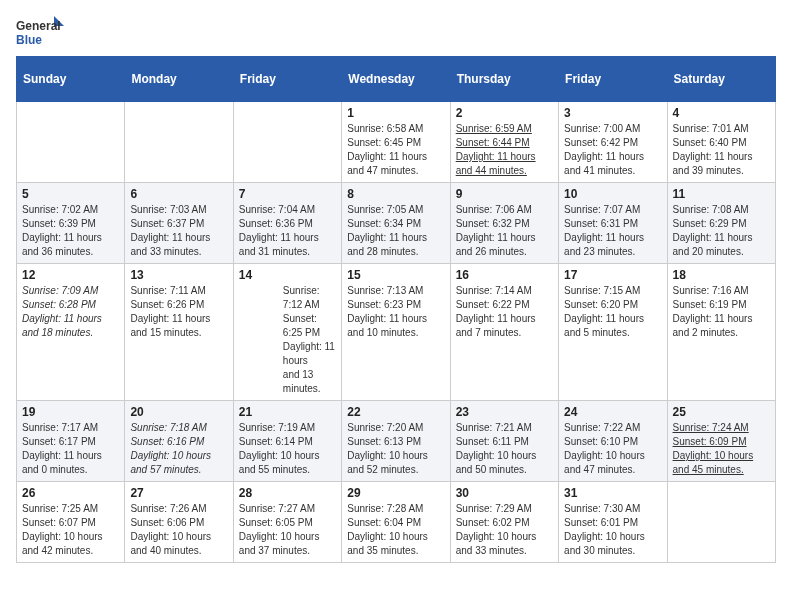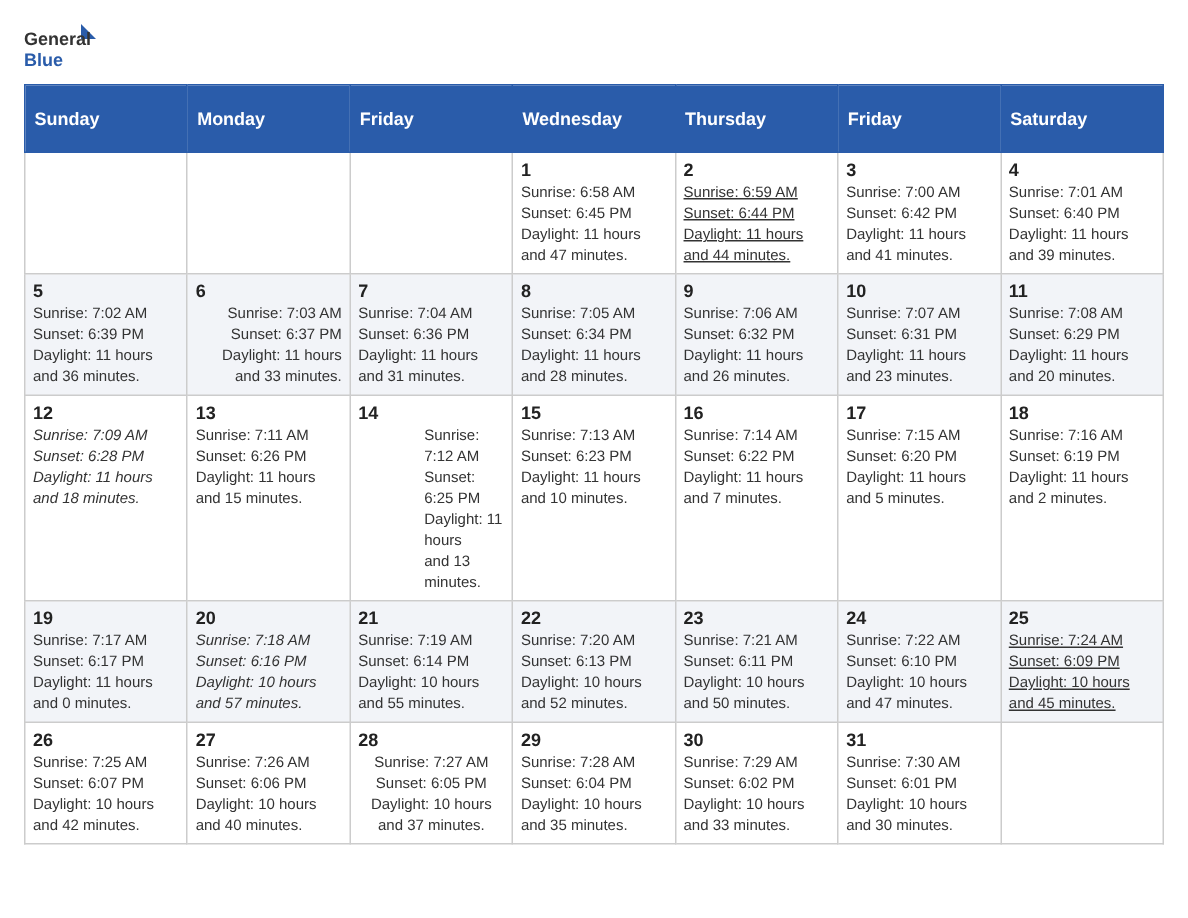--- a/index.html
+++ b/index.html
@@ -141,21 +141,21 @@
       <tr>
         <td>
           <div class="day-number">5</div>
           <div class="day-info" style="white-space: pre-line;">Sunrise: 7:02 AM
 Sunset: 6:39 PM
 Daylight: 11 hours
 and 36 minutes.</div>
         </td>
         <td>
           <div class="day-number">6</div>
-          <div class="day-info" style="white-space: pre-line; text-align: right;">Sunrise: 7:03 AM
+          <div class="day-info" style="white-space: pre-line;">Sunrise: 7:03 AM
 Sunset: 6:37 PM
 Daylight: 11 hours
 and 33 minutes.</div>
         </td>
         <td>
           <div class="day-number">7</div>
           <div class="day-info" style="white-space: pre-line;">Sunrise: 7:04 AM
 Sunset: 6:36 PM
 Daylight: 11 hours
 and 31 minutes.</div>
@@ -301,21 +301,21 @@
         </td>
         <td>
           <div class="day-number">27</div>
           <div class="day-info" style="white-space: pre-line;">Sunrise: 7:26 AM
 Sunset: 6:06 PM
 Daylight: 10 hours
 and 40 minutes.</div>
         </td>
         <td>
           <div class="day-number">28</div>
-          <div class="day-info" style="white-space: pre-line; text-align: center;">Sunrise: 7:27 AM
+          <div class="day-info" style="white-space: pre-line;">Sunrise: 7:27 AM
 Sunset: 6:05 PM
 Daylight: 10 hours
 and 37 minutes.</div>
         </td>
         <td>
           <div class="day-number">29</div>
           <div class="day-info" style="white-space: pre-line;">Sunrise: 7:28 AM
 Sunset: 6:04 PM
 Daylight: 10 hours
 and 35 minutes.</div>

